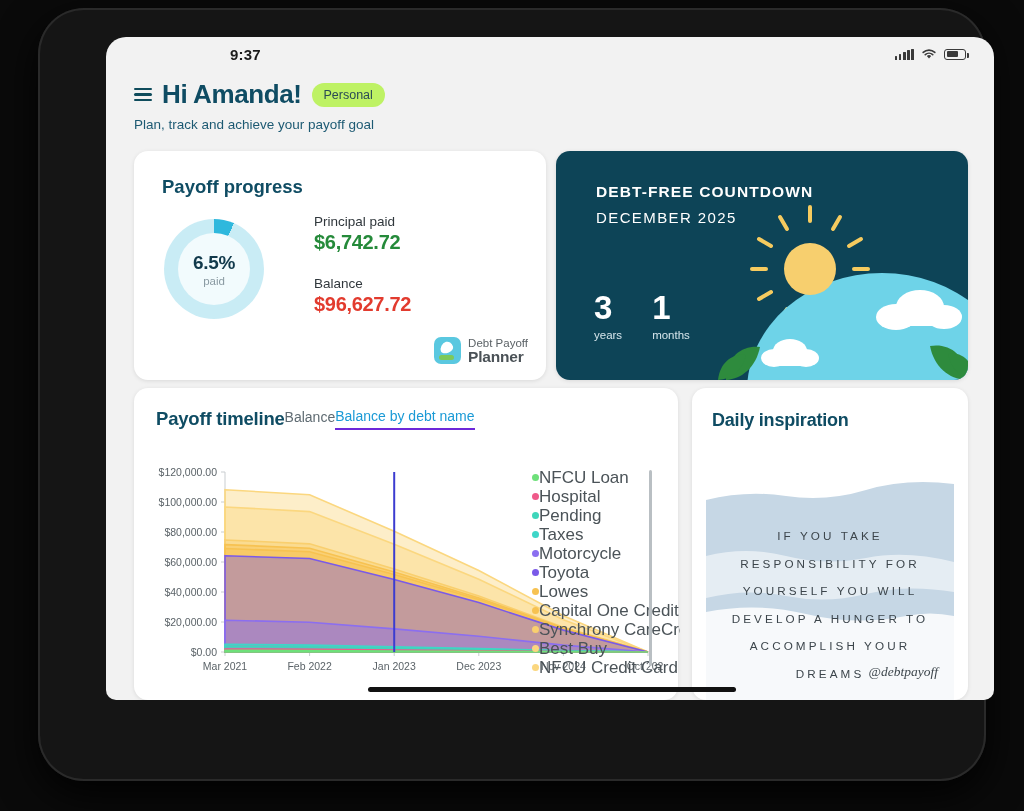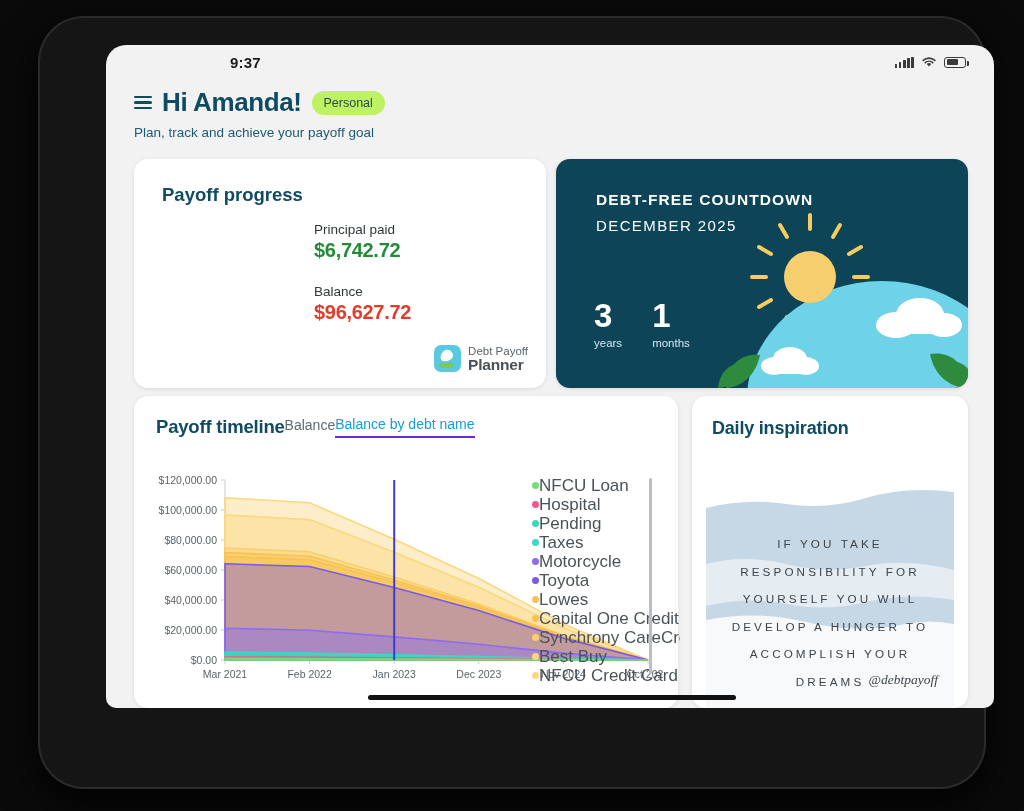--- a/index.html
+++ b/index.html
@@ -4,21 +4,21 @@
 <style>
   * { box-sizing: border-box; margin: 0; padding: 0; }
   html, body {
     width: 1024px; height: 811px; overflow: hidden;
     background: #0a0a0a;
     font-family: "Liberation Sans", sans-serif;
   }
 
   
   #tablet-frame {
-    position: absolute; left: 38px; top: 16px;
+    position: absolute; left: 38px; top: 8px;
     width: 948px; height: 773px;
     background: #151515;
     border-radius: 46px;
     box-shadow: 0 0 0 2px #2a2a2a inset, 0 14px 40px rgba(0,0,0,0.9);
     padding-left: 11px;
   }
   #tablet-screen {
     position: absolute; left: 68px; top: 29px;
     width: 888px; height: 663px;
     background: #f2f2f2;
@@ -155,20 +155,27 @@
             <span></span>
           </div>
         <div id="greeting-title">Hi Amanda!</div>
         <div id="profile-badge">Personal</div>
       </div>
       <div id="header-subtitle">Plan, track and achieve your payoff goal</div>
     </div>
 
     <div class="card" id="payoff-progress-card">
       <div id="payoff-title">Payoff progress</div>
+      <div id="donut-wrap">
+        <div id="donut" style="background: conic-gradient(rgb(47, 184, 221) 0deg, rgb(47, 184, 221) 23.4deg, rgb(201, 236, 245) 23.4deg, rgb(201, 236, 245) 360deg);"></div>
+        <div id="donut-hole">
+          <div id="donut-pct">6.5%</div>
+          <div id="donut-sub">paid</div>
+        </div>
+      </div>
       <div id="stats">
         <div class="stat-block">
           <div class="stat-label">Principal paid</div>
           <div class="stat-value" style="color:#258a3a">$6,742.72</div>
         </div>
         <div class="stat-block">
           <div class="stat-label">Balance</div>
           <div class="stat-value" style="color:#e23b2e">$96,627.72</div>
         </div>
       </div>

